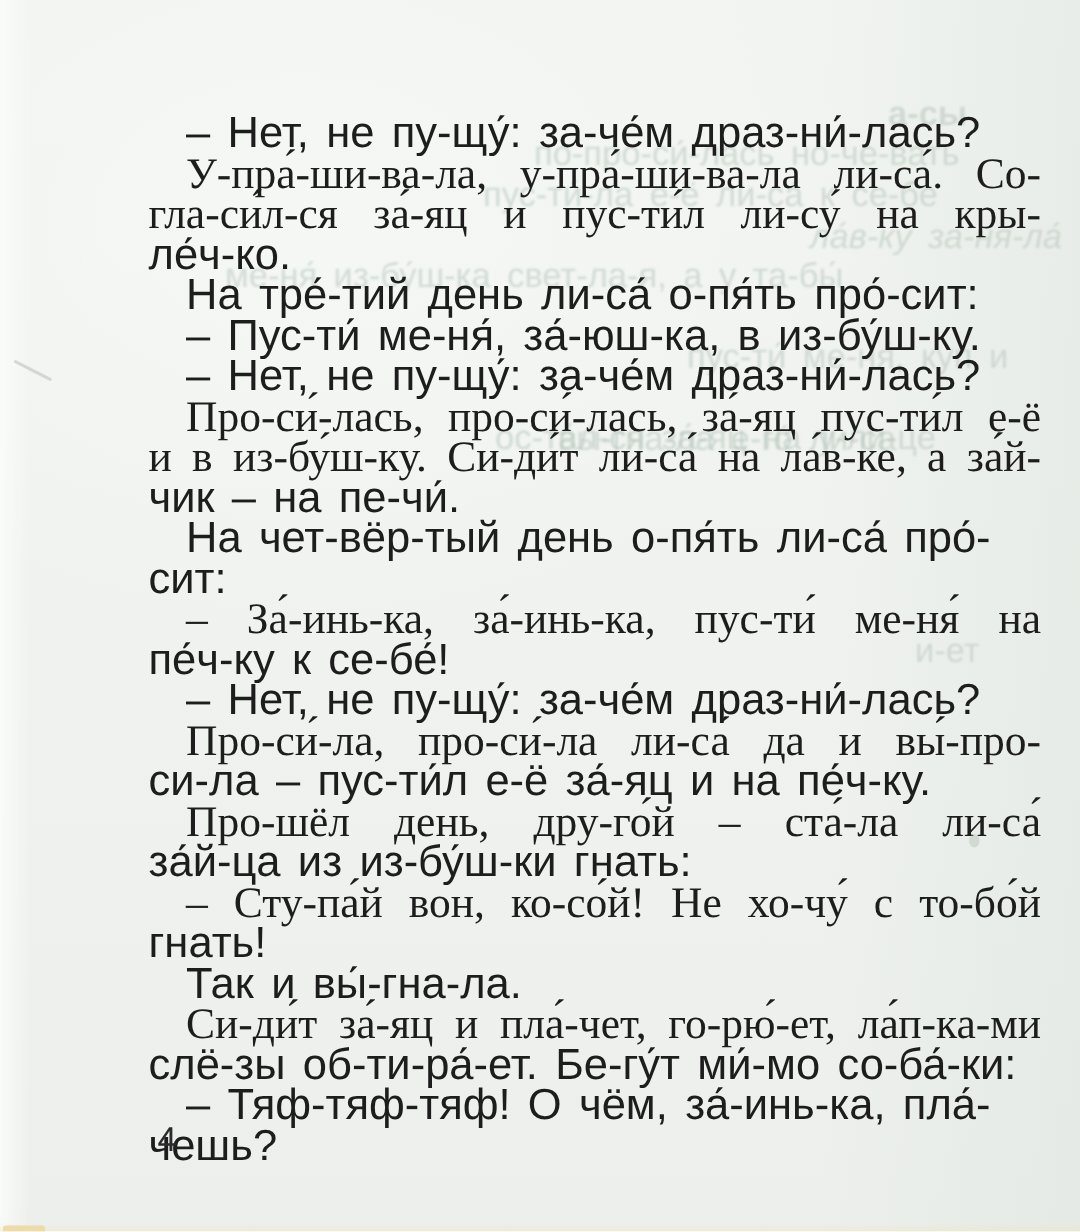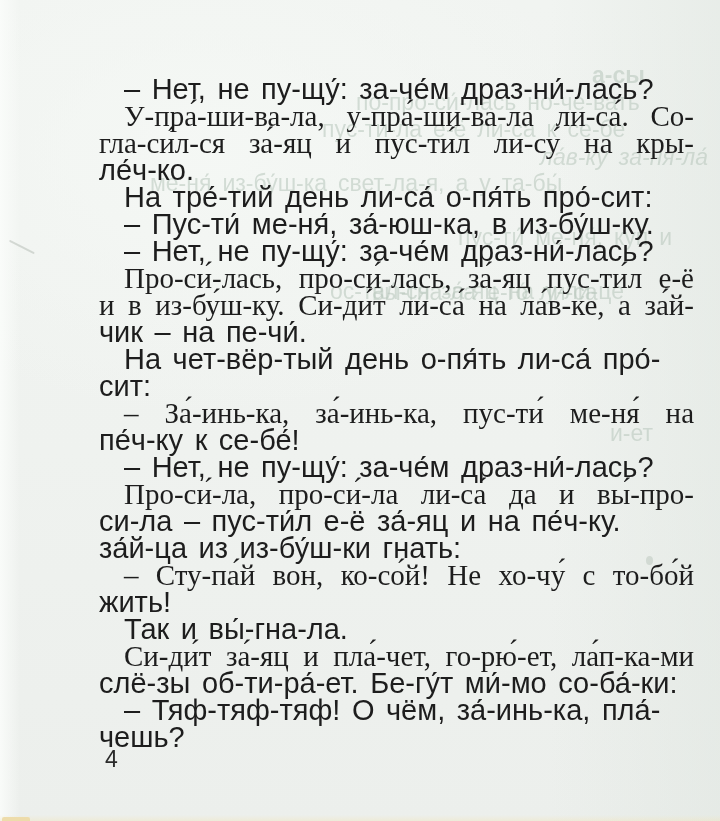--- a/index.html
+++ b/index.html
@@ -123,23 +123,24 @@
       <div class="line indent">– Нет, не пу-щу́: за-че́м драз-ни́-лась?</div>
       <div class="line indent just">Про-си́-лась, про-си́-лась, за́-яц пус-ти́л е-ё</div>
       <div class="line just">и в из-бу́ш-ку. Си-ди́т ли-са́ на ла́в-ке, а за́й-</div>
       <div class="line">чик – на пе-чи́.</div>
       <div class="line indent">На чет-вёр-тый день о-пя́ть ли-са́ про́-сит:</div>
       <div class="line indent just">– За́-инь-ка, за́-инь-ка, пус-ти́ ме-ня́ на</div>
       <div class="line">пе́ч-ку к се-бе́!</div>
       <div class="line indent">– Нет, не пу-щу́: за-че́м драз-ни́-лась?</div>
       <div class="line indent just">Про-си́-ла, про-си́-ла ли-са́ да и вы́-про-</div>
       <div class="line">си-ла – пус-ти́л е-ё за́-яц и на пе́ч-ку.</div>
+      <div class="line indent just">Про-шёл день, дру-го́й – ста́-ла ли-са́</div>
       <div class="line">за́й-ца из из-бу́ш-ки гнать:</div>
       <div class="line indent just">– Сту-па́й вон, ко-со́й! Не хо-чу́ с то-бо́й</div>
-      <div class="line">жить!</div>
+      <div class="line">гнать!</div>
       <div class="line indent">Так и вы́-гна-ла.</div>
       <div class="line indent just">Си-ди́т за́-яц и пла́-чет, го-рю́-ет, ла́п-ка-ми</div>
       <div class="line">слё-зы об-ти-ра́-ет. Бе-гу́т ми́-мо со-ба́-ки:</div>
       <div class="line indent">– Тяф-тяф-тяф! О чём, за́-инь-ка, пла́-чешь?</div>
     </div>
 
   <div class="page-number">4</div>
 
   <div class="crease"></div>
   <div class="speck" style="left:646px; top:556px;"></div>

